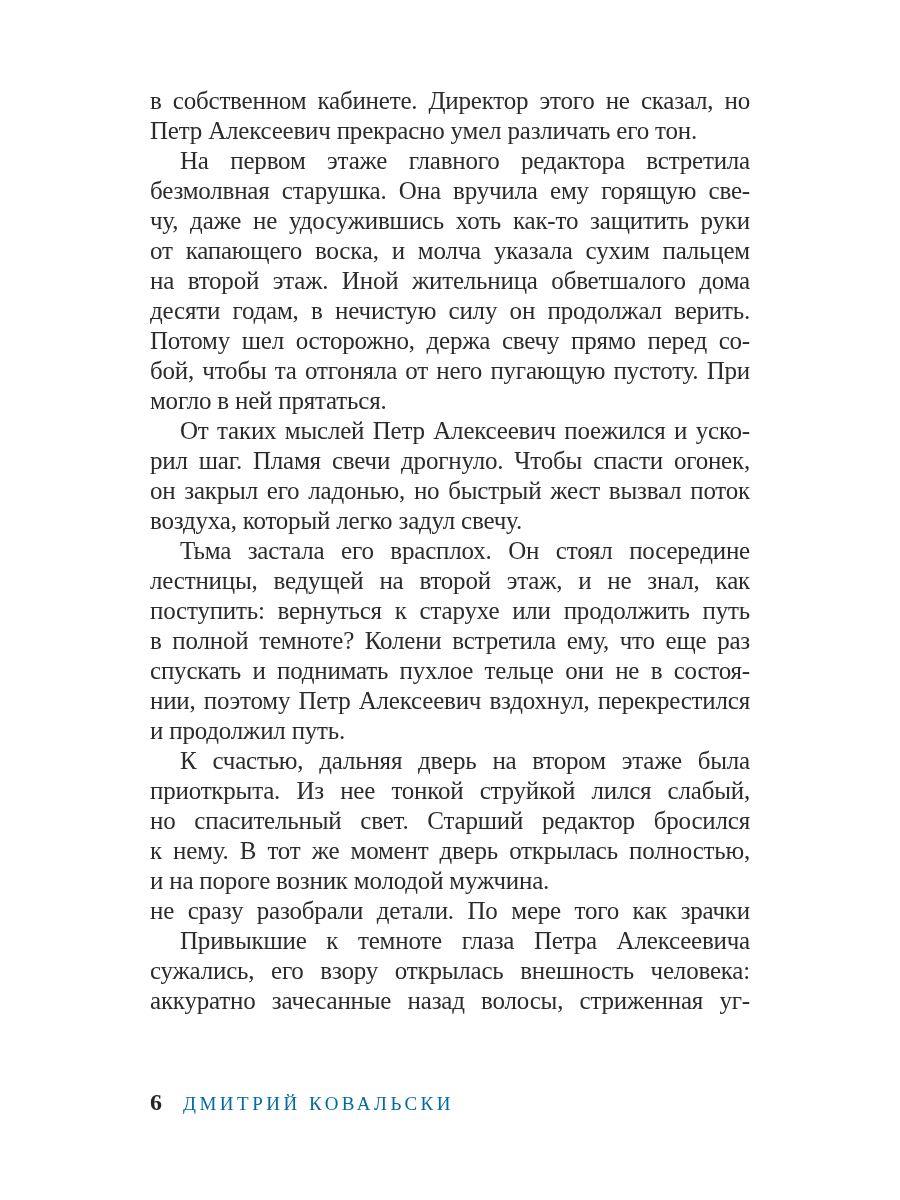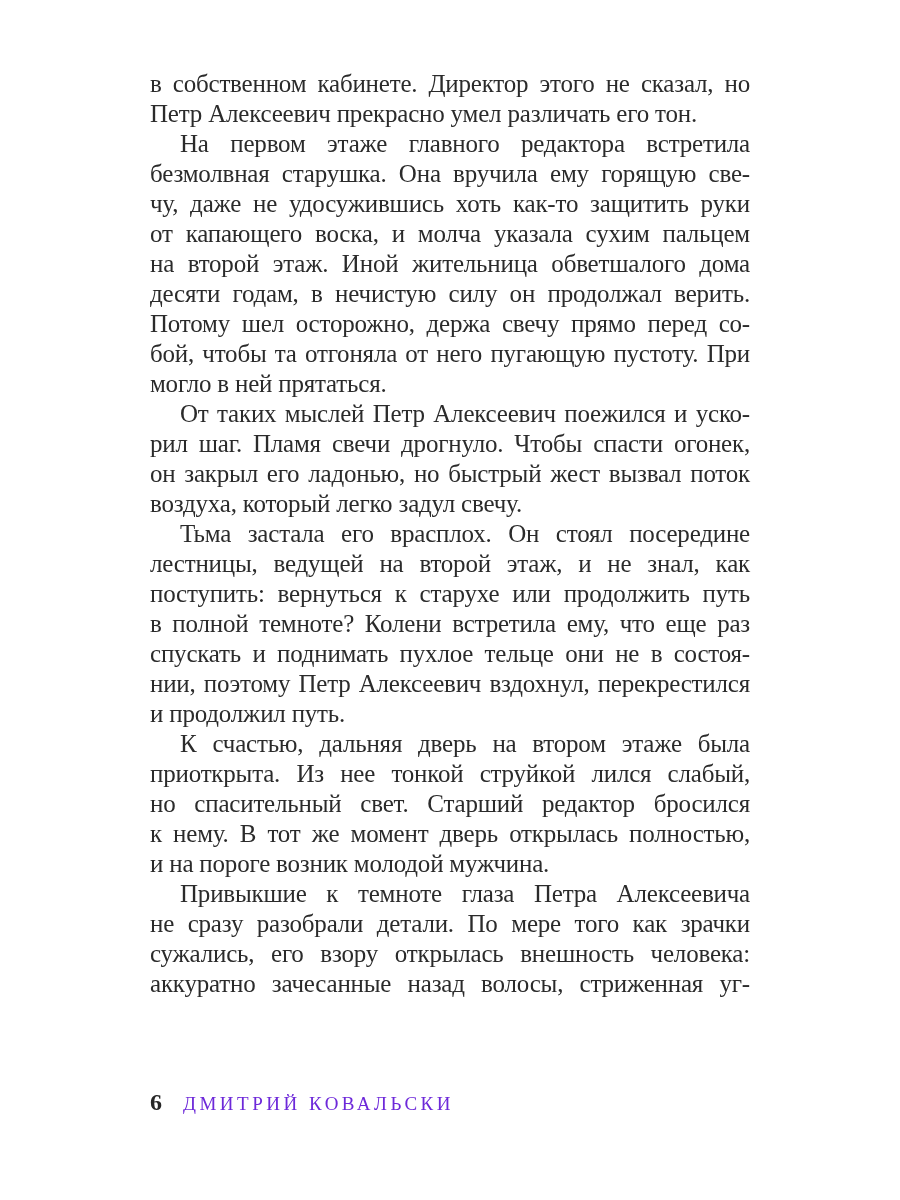--- a/index.html
+++ b/index.html
@@ -12,21 +12,21 @@
     width: 900px;
     height: 1200px;
     background: #ffffff;
     overflow: hidden;
     font-family: "Liberation Serif", "DejaVu Serif", serif;
     color: #2b2b2b;
   }
   .page-text {
     position: absolute;
     left: 150px;
-    top: 69px;
+    top: 86px;
     width: 600px;
   }
   .line {
     height: 30px;
     line-height: 30px;
     font-size: 25px;
     letter-spacing: -0.2px;
     text-align: justify;
     text-align-last: justify;
     white-space: normal;
@@ -49,21 +49,21 @@
   }
   .page-number {
     font-size: 24px;
     font-weight: 700;
     color: #262626;
     line-height: 24px;
   }
   .footer-author {
     font-size: 19px;
     letter-spacing: 3.5px;
-    color: #6d28d9;
+    color: #0369a1;
     line-height: 24px;
   }
 </style>
 </head>
 <body>
 
 <div class="book-page">
   <div class="page-text">
       <div class="line">в собственном кабинете. Директор этого не сказал, но</div>
       <div class="line end">Петр Алексеевич прекрасно умел различать его тон.</div>
@@ -85,22 +85,22 @@
       <div class="line">поступить: вернуться к старухе или продолжить путь</div>
       <div class="line">в полной темноте? Колени встретила ему, что еще раз</div>
       <div class="line">спускать и поднимать пухлое тельце они не в состоя-</div>
       <div class="line">нии, поэтому Петр Алексеевич вздохнул, перекрестился</div>
       <div class="line end">и продолжил путь.</div>
       <div class="line indent">К счастью, дальняя дверь на втором этаже была</div>
       <div class="line">приоткрыта. Из нее тонкой струйкой лился слабый,</div>
       <div class="line">но спасительный свет. Старший редактор бросился</div>
       <div class="line">к нему. В тот же момент дверь открылась полностью,</div>
       <div class="line end">и на пороге возник молодой мужчина.</div>
+      <div class="line">не сразу разобрали детали. По мере того как зрачки</div>
       <div class="line indent">Привыкшие к темноте глаза Петра Алексеевича</div>
-      <div class="line">не сразу разобрали детали. По мере того как зрачки</div>
       <div class="line">сужались, его взору открылась внешность человека:</div>
       <div class="line">аккуратно зачесанные назад волосы, стриженная уг-</div>
     </div>
   <div class="page-footer">
     <span class="page-number">6</span>
     <span class="footer-author">ДМИТРИЙ КОВАЛЬСКИ</span>
   </div>
 </div>
 
 </body></html>

